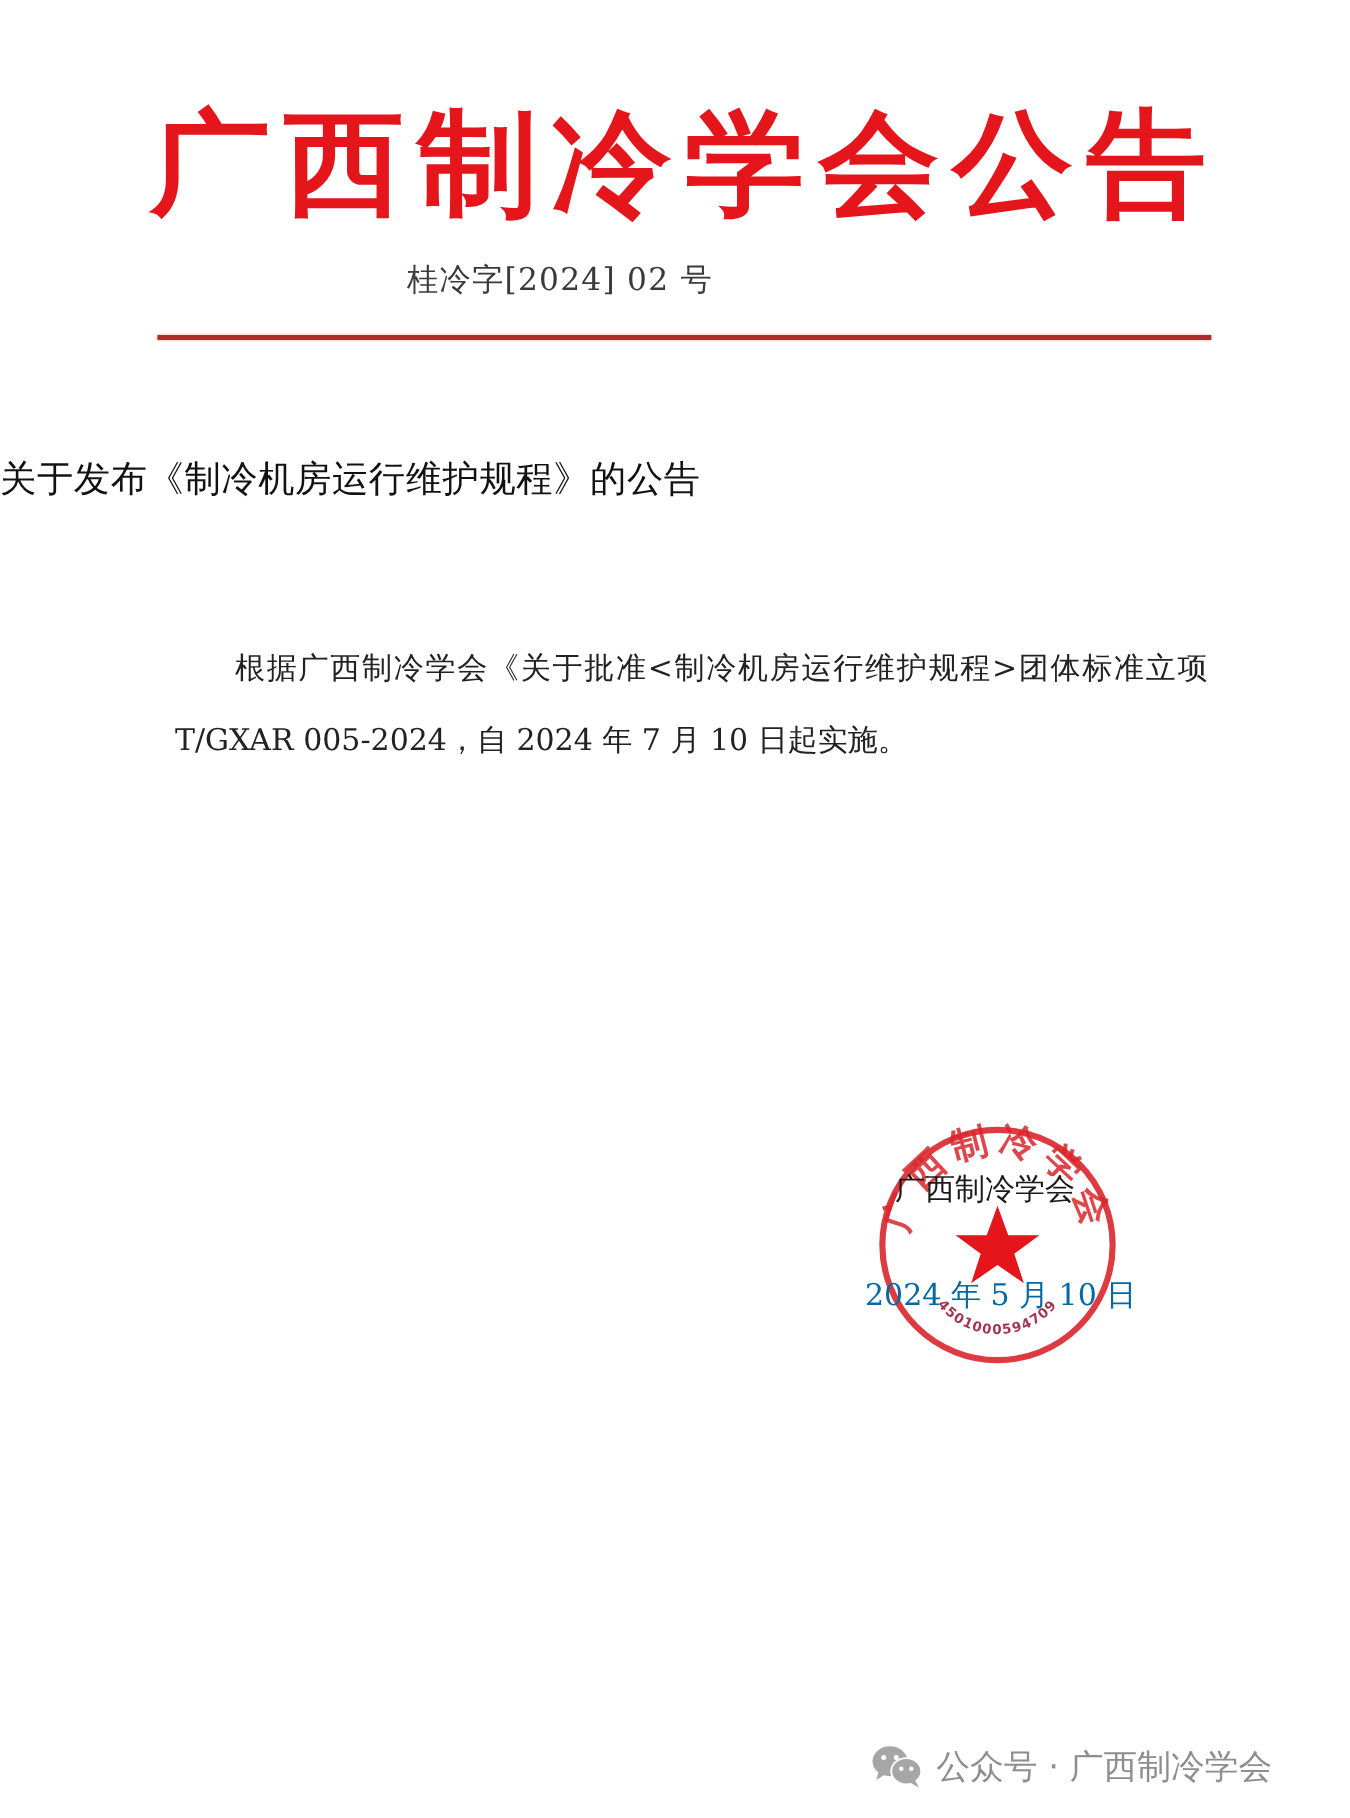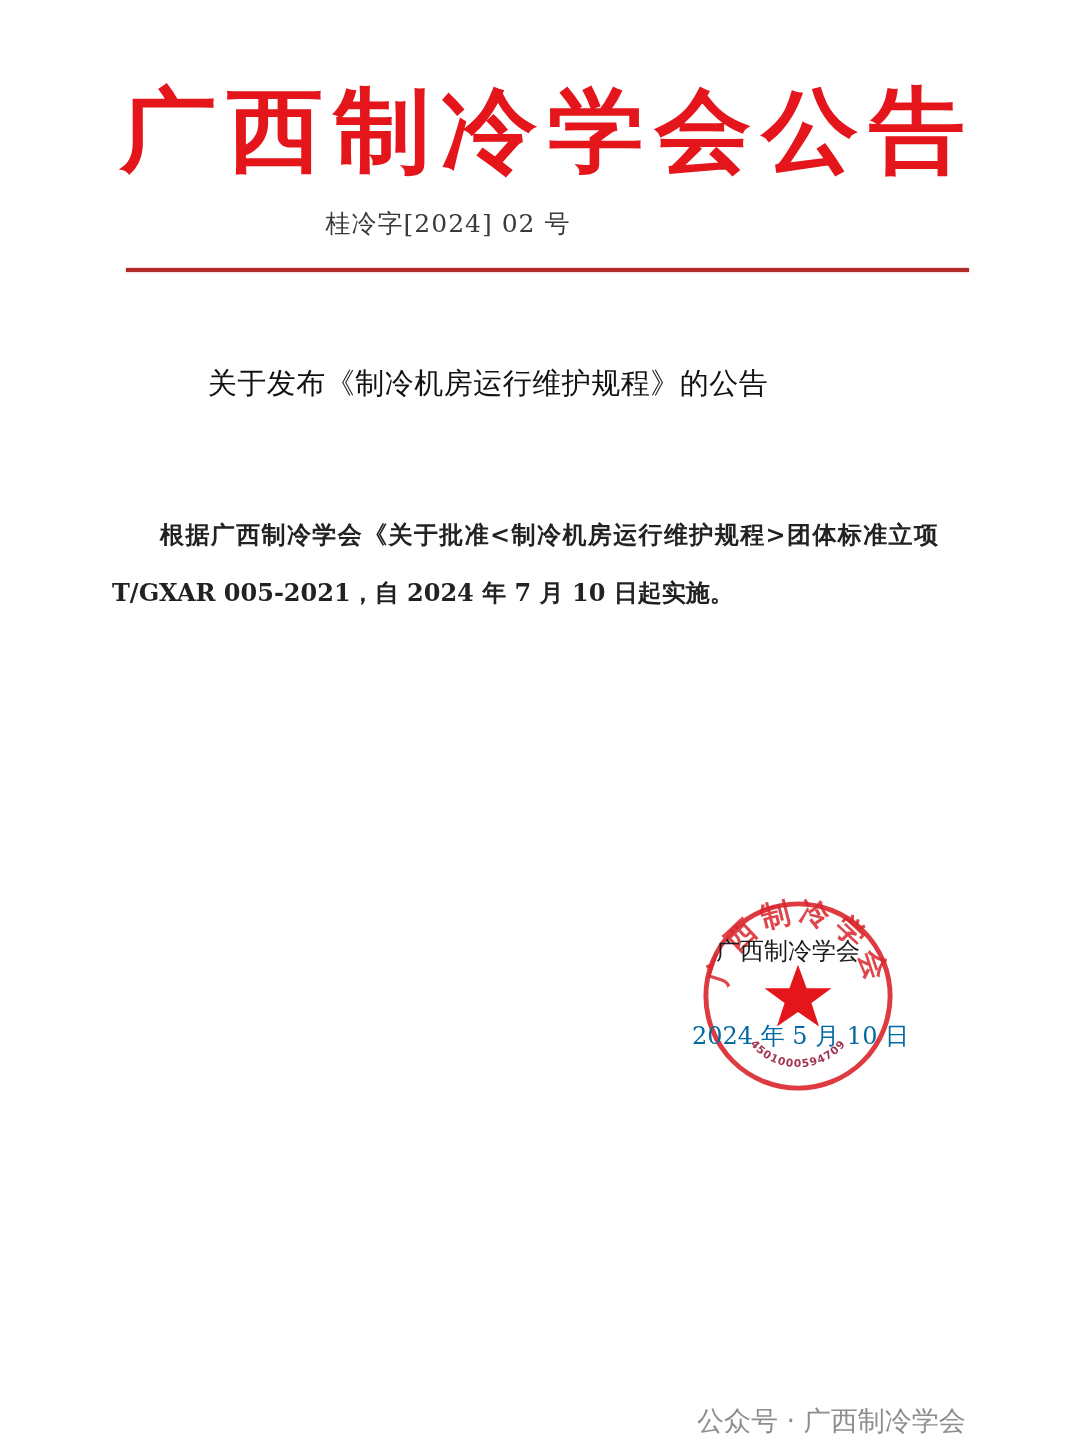--- a/index.html
+++ b/index.html
@@ -51,35 +51,34 @@
       width: 843px;
       height: 4px;
       background: #b02a2a;
       box-shadow: 0 0 2px rgba(226, 60, 60, 0.6);
     }
     .notice-title {
       position: absolute;
       left: 0;
       width: 976px;
       top: 364px;
-      text-align: center;
+      text-align: left;
       font-family: "DejaVu Sans", "Liberation Sans", sans-serif;
       font-size: 29px;
       color: #111;
       letter-spacing: 0.5px;
     }
     .body-text {
       position: absolute;
-      left: 112px;
+      left: 140px;
       top: 506px;
       width: 826px;
       font-size: 24px;
       line-height: 57.5px;
       color: #222;
-      font-weight: bold;
     }
     .body-text .line {
       display: block;
       white-space: nowrap;
       text-align: justify;
       text-align-last: justify;
     }
     .body-text .line.indent {
       padding-left: 48px;
     }
@@ -116,21 +115,20 @@
       position: absolute;
       left: 697px;
       top: 1393px;
       height: 40px;
       display: flex;
       align-items: center;
       gap: 10px;
       font-family: "DejaVu Sans", "Liberation Sans", sans-serif;
       font-size: 27px;
       color: #8e8e8e;
-      flex-direction: column;
     }
     .wechat-icon {
       width: 42px;
       height: 36px;
     }
   </style>
 </head>
 <body>
 
 <div class="header-title">
@@ -145,21 +143,21 @@
 </div>
 
 <div class="doc-number">桂冷字[2024] 02 号</div>
 
 <div class="red-rule"></div>
 
 <div class="notice-title">关于发布《制冷机房运行维护规程》的公告</div>
 
 <div class="body-text">
   <span class="line indent">根据广西制冷学会《关于批准&lt;制冷机房运行维护规程&gt;团体标准立项</span>
-  <span class="line last">T/GXAR 005-2021，自 2024 年 7 月 10 日起实施。</span>
+  <span class="line last">T/GXAR 005-2024，自 2024 年 7 月 10 日起实施。</span>
 </div>
 
 <div class="seal">
   <svg viewBox="0 0 200 200">
     <defs>
       <path id="sealArcTop" d="M 32 120 A 72 72 0 1 1 168 120"></path>
       <path id="sealArcBottom" d="M 52 150 A 62 62 0 0 0 148 150"></path>
     </defs>
     <circle cx="100" cy="100" r="94" fill="none" stroke="#d9262c" stroke-width="5" opacity="0.9"></circle>
     <text font-family="DejaVu Sans, sans-serif" font-size="30" font-weight="bold" fill="#d9262c" opacity="0.85" letter-spacing="6">

